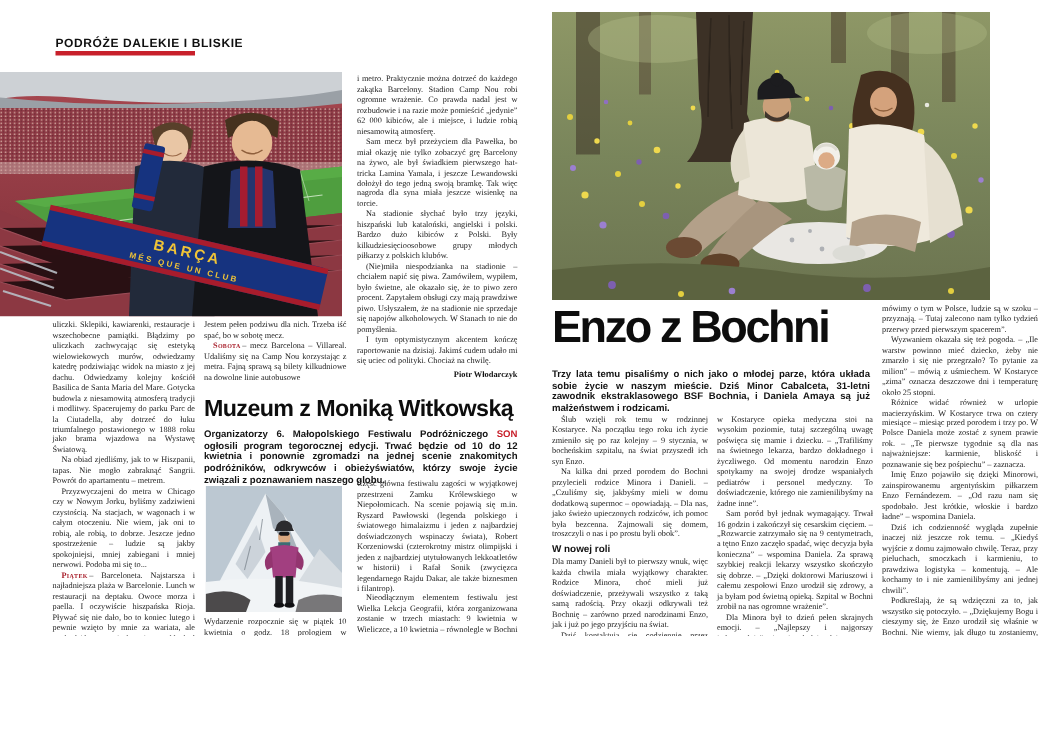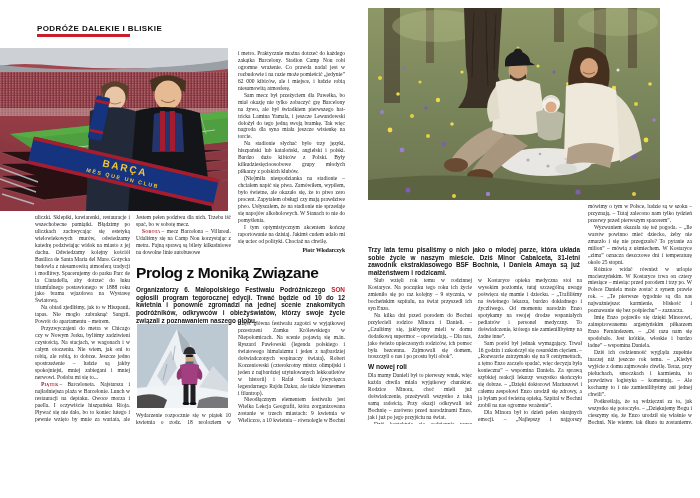--- a/index.html
+++ b/index.html
@@ -118,21 +118,21 @@
 
   <div class="abs body" style="left:238px;top:50px;width:107px;">
     <p class="np">i metro. Praktycznie można dotrzeć do każdego zakątka Barcelony. Stadion Camp Nou robi ogromne wrażenie. Co prawda nadal jest w rozbudowie i na razie może pomieścić „jedynie” 62 000 kibiców, ale i miejsce, i ludzie robią niesamowitą atmosferę.</p>
     <p>Sam mecz był przeżyciem dla Pawełka, bo miał okazję nie tylko zobaczyć grę Barcelony na żywo, ale był świadkiem pierwszego hat-tricka Lamina Yamala, i jeszcze Lewandowski dołożył do tego jedną swoją bramkę. Tak więc nagroda dla syna miała jeszcze wisienkę na torcie.</p>
     <p>Na stadionie słychać było trzy języki, hiszpański lub kataloński, angielski i polski. Bardzo dużo kibiców z Polski. Były kilkudziesięcioosobowe grupy młodych piłkarzy z polskich klubów.</p>
     <p>(Nie)miła niespodzianka na stadionie – chciałem napić się piwa. Zamówiłem, wypiłem, było świetne, ale okazało się, że to piwo zero procent. Zapytałem obsługi czy mają prawdziwe piwo. Usłyszałem, że na stadionie nie sprzedaje się napojów alkoholowych. W Stanach to nie do pomyślenia.</p>
     <p>I tym optymistycznym akcentem kończę raportowanie na dzisiaj. Jakimś cudem udało mi się uciec od polityki. Chociaż na chwilę.</p>
     <div class="byline">Piotr Włodarczyk</div>
   </div>
 
-  <div class="abs h-prolog" style="left:136px;top:264px;">Prolog z Moniką Związane</div>
+  <div class="abs h-prolog" style="left:136px;top:264px;">Muzeum z Moniką Witkowską</div>
   <div class="abs lead" style="left:136px;top:286px;width:209px;"><span>Organizatorzy 6. Małopolskiego Festiwalu Podróżniczego </span><span class="hl">SON</span><span> ogłosili program tegorocznej edycji. Trwać będzie od 10 do 12 kwietnia i ponownie zgromadzi na jednej scenie znakomitych podróżników, odkrywców i obieżyświatów, którzy swoje życie związali z poznawaniem naszego globu.</span></div>
 
   <div class="abs photo" style="left:137px;top:324px;width:91px;height:84px;">
     <svg width="91" height="84" viewBox="0 0 91 84">
       <rect width="91" height="84" fill="#bcc8d2"></rect>
       <path d="M6,70 L40,5 L52,19 L88,70 Z" fill="#edf1f4"></path>
       <path d="M40,5 L52,19 L63,46 L45,28 Z" fill="#a9b3bc"></path>
       <path d="M20,52 L34,26 L40,44 L28,62 Z" fill="#c3ccd3" opacity="0.8"></path>
       <g stroke="#78818a" stroke-width="0.7" opacity="0.7">
         <path d="M30,40 L26,56"></path>
@@ -272,20 +272,21 @@
       <g>
           <circle cx="40" cy="182" r="2.6" fill="#7d5fb0"></circle>
           <circle cx="120" cy="186" r="2.2" fill="#9b7fd0"></circle>
         <circle cx="210" cy="184" r="2.6" fill="#7d5fb0"></circle>
           <circle cx="266" cy="186" r="2" fill="#e3cf3f"></circle>
         <circle cx="86" cy="188" r="2" fill="#e3cf3f"></circle>
         </g>
     </svg>
   </div>
 
+  <div class="abs h-enzo" style="left:368px;top:202px;">Enzo z Bochni</div>
 
   <div class="abs lead" style="left:368px;top:246px;width:212px;">Trzy lata temu pisaliśmy o nich jako o młodej parze, która układa sobie życie w naszym mieście. Dziś Minor Cabalceta, 31-letni zawodnik ekstraklasowego BSF Bochnia, i Daniela Amaya są już małżeństwem i rodzicami.</div>
 
   <div class="abs body" style="left:368px;top:277px;width:104px;">
     <p>Ślub wzięli rok temu w rodzinnej Kostaryce. Na początku tego roku ich życie zmieniło się po raz kolejny – 9 stycznia, w bocheńskim szpitalu, na świat przyszedł ich syn Enzo.</p>
     <p>Na kilka dni przed porodem do Bochni przylecieli rodzice Minora i Danieli. – „Czuliśmy się, jakbyśmy mieli w domu dodatkową supermoc – opowiadają. – Dla nas, jako świeżo upieczonych rodziców, ich pomoc była bezcenna. Zajmowali się domem, troszczyli o nas i po prostu byli obok”.</p>
     <div class="subhead">W nowej roli</div>
     <p class="np">Dla mamy Danieli był to pierwszy wnuk, więc każda chwila miała wyjątkowy charakter. Rodzice Minora, choć mieli już doświadczenie, przeżywali wszystko z taką samą radością. Przy okazji odkrywali też Bochnię – zarówno przed narodzinami Enzo, jak i już po jego przyjściu na świat.</p>
     <p>Dziś kontaktują się codziennie przez wideorozmowy. Wiedzą, że gdy zobaczą wnuka następnym razem, będzie miał już pięć miesięcy. – „Dzieci rosną tak szybko, że to będzie jak spotkanie z kimś zupełnie nowym” – mówią.</p>
     <p>Daniela bardzo dobrze wspomina ciążę w Polsce. Podkreśla, że choć</p>

